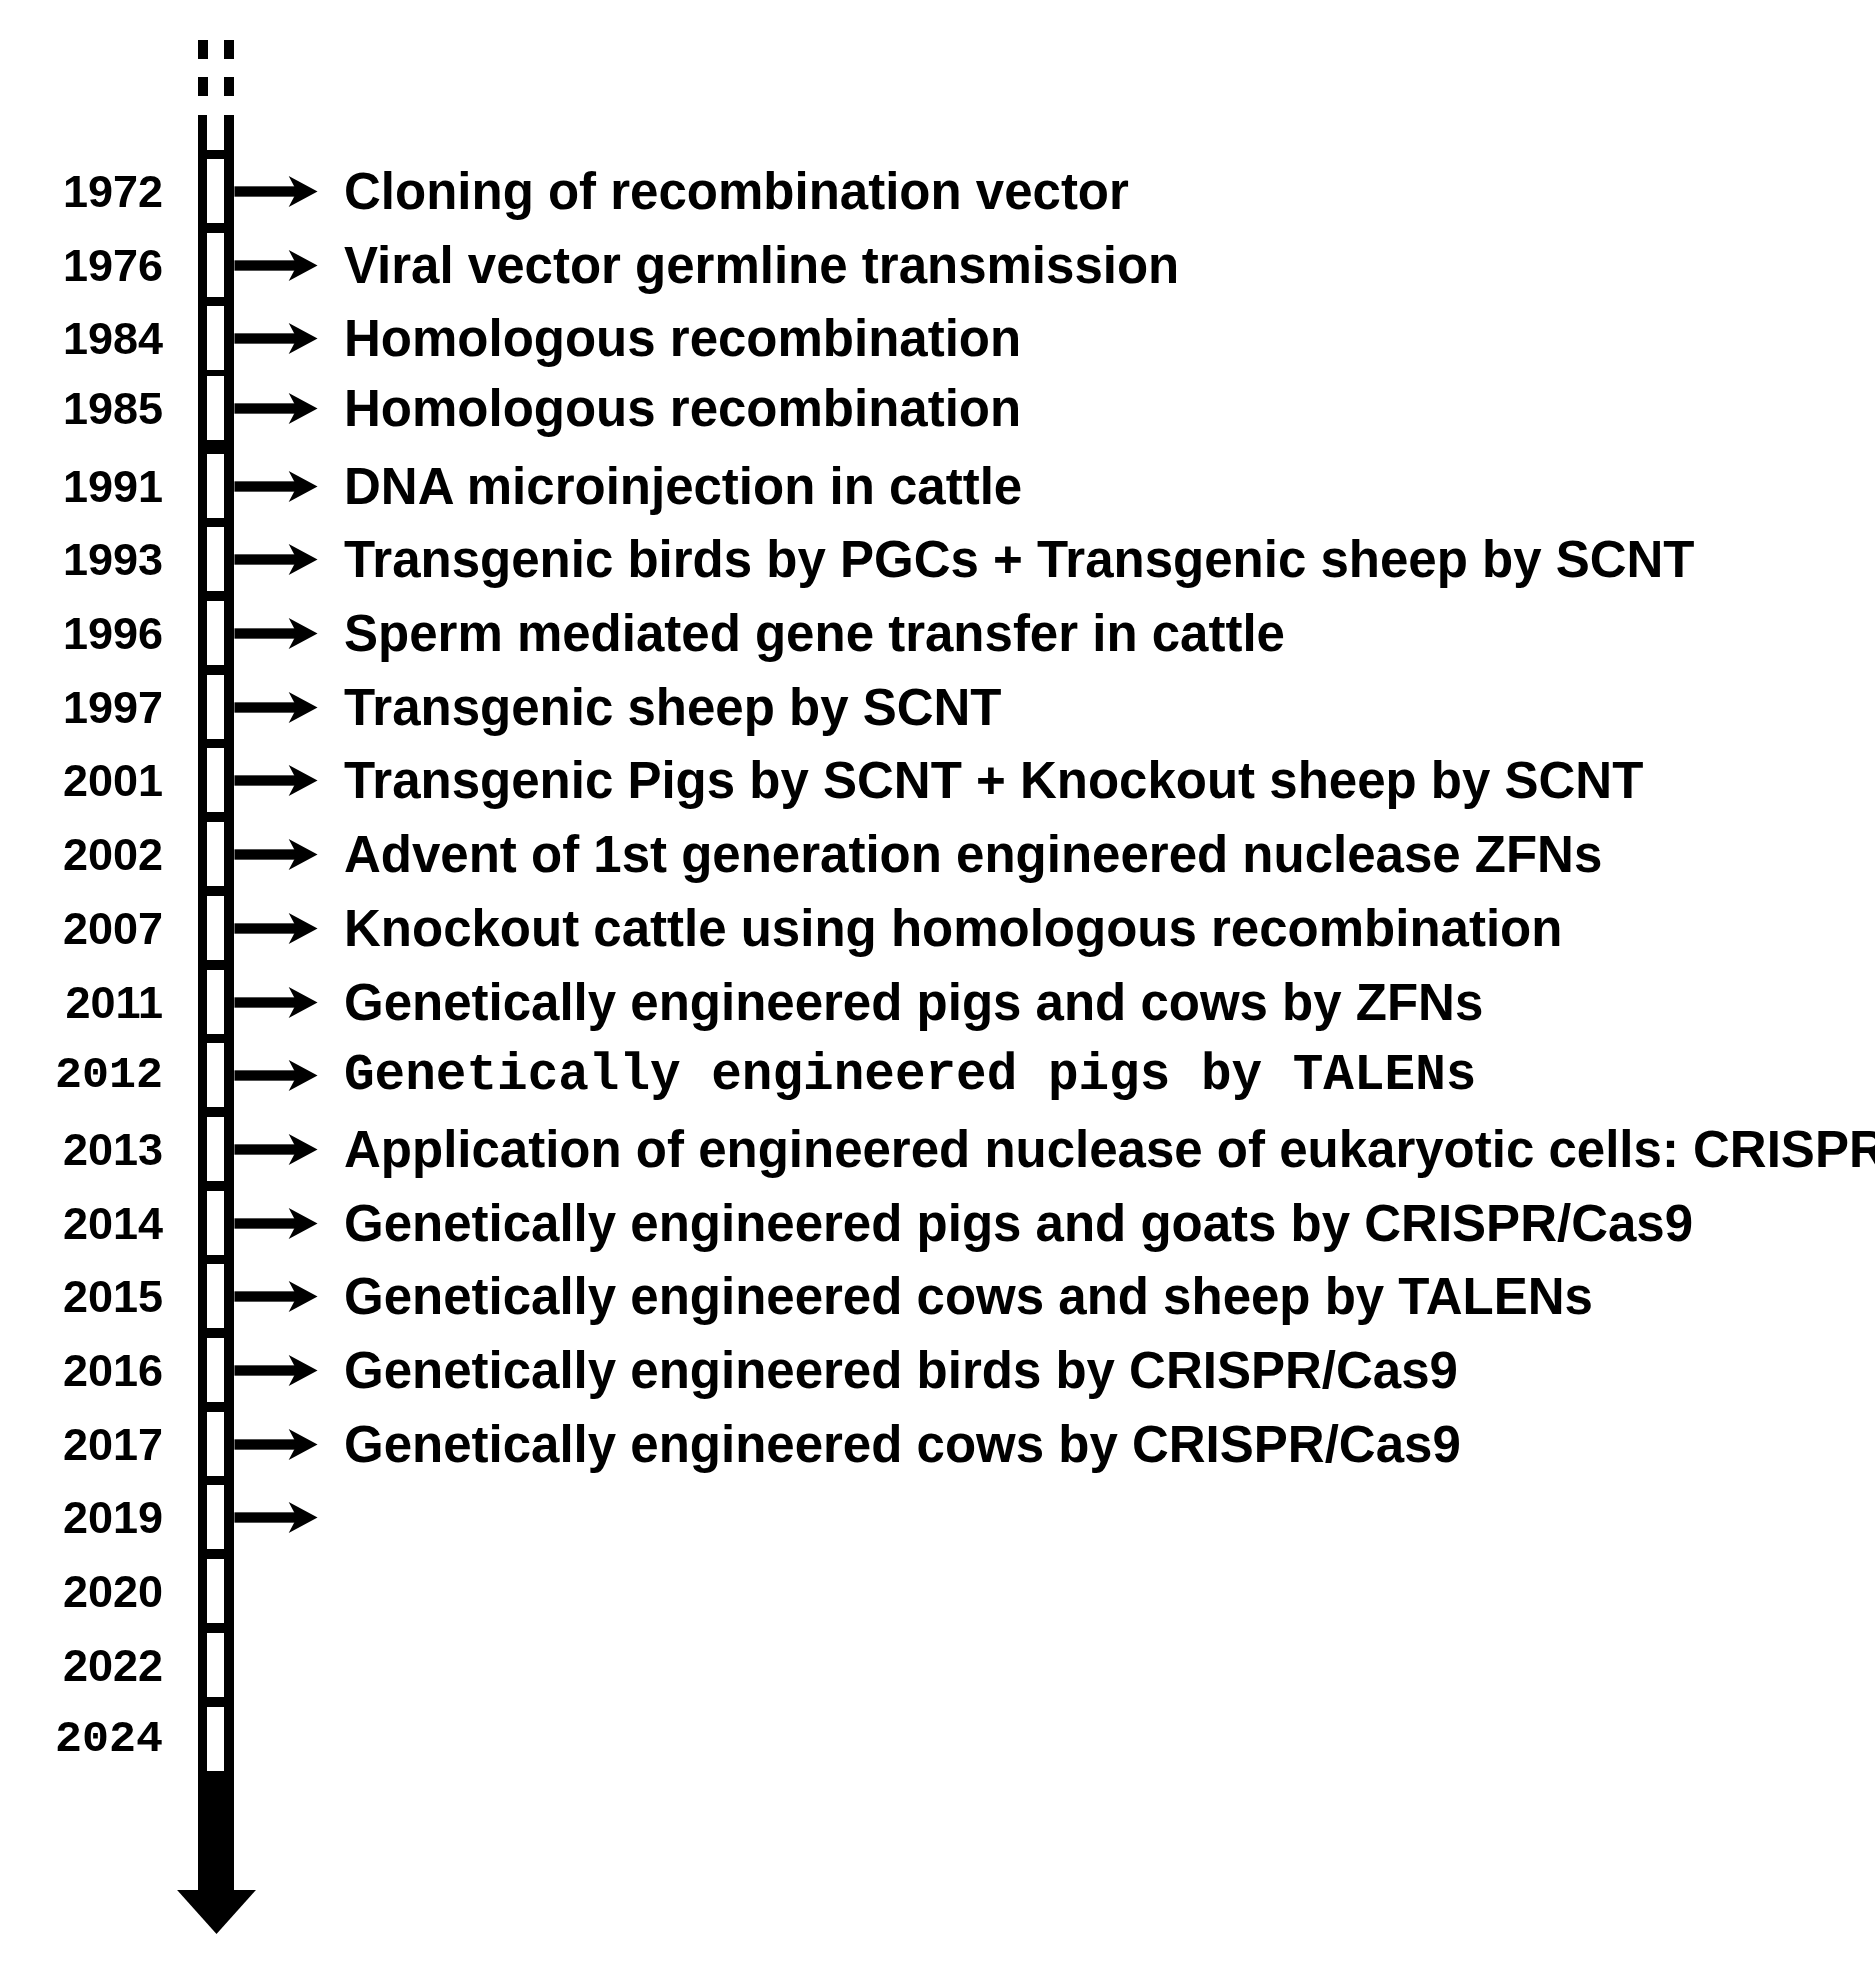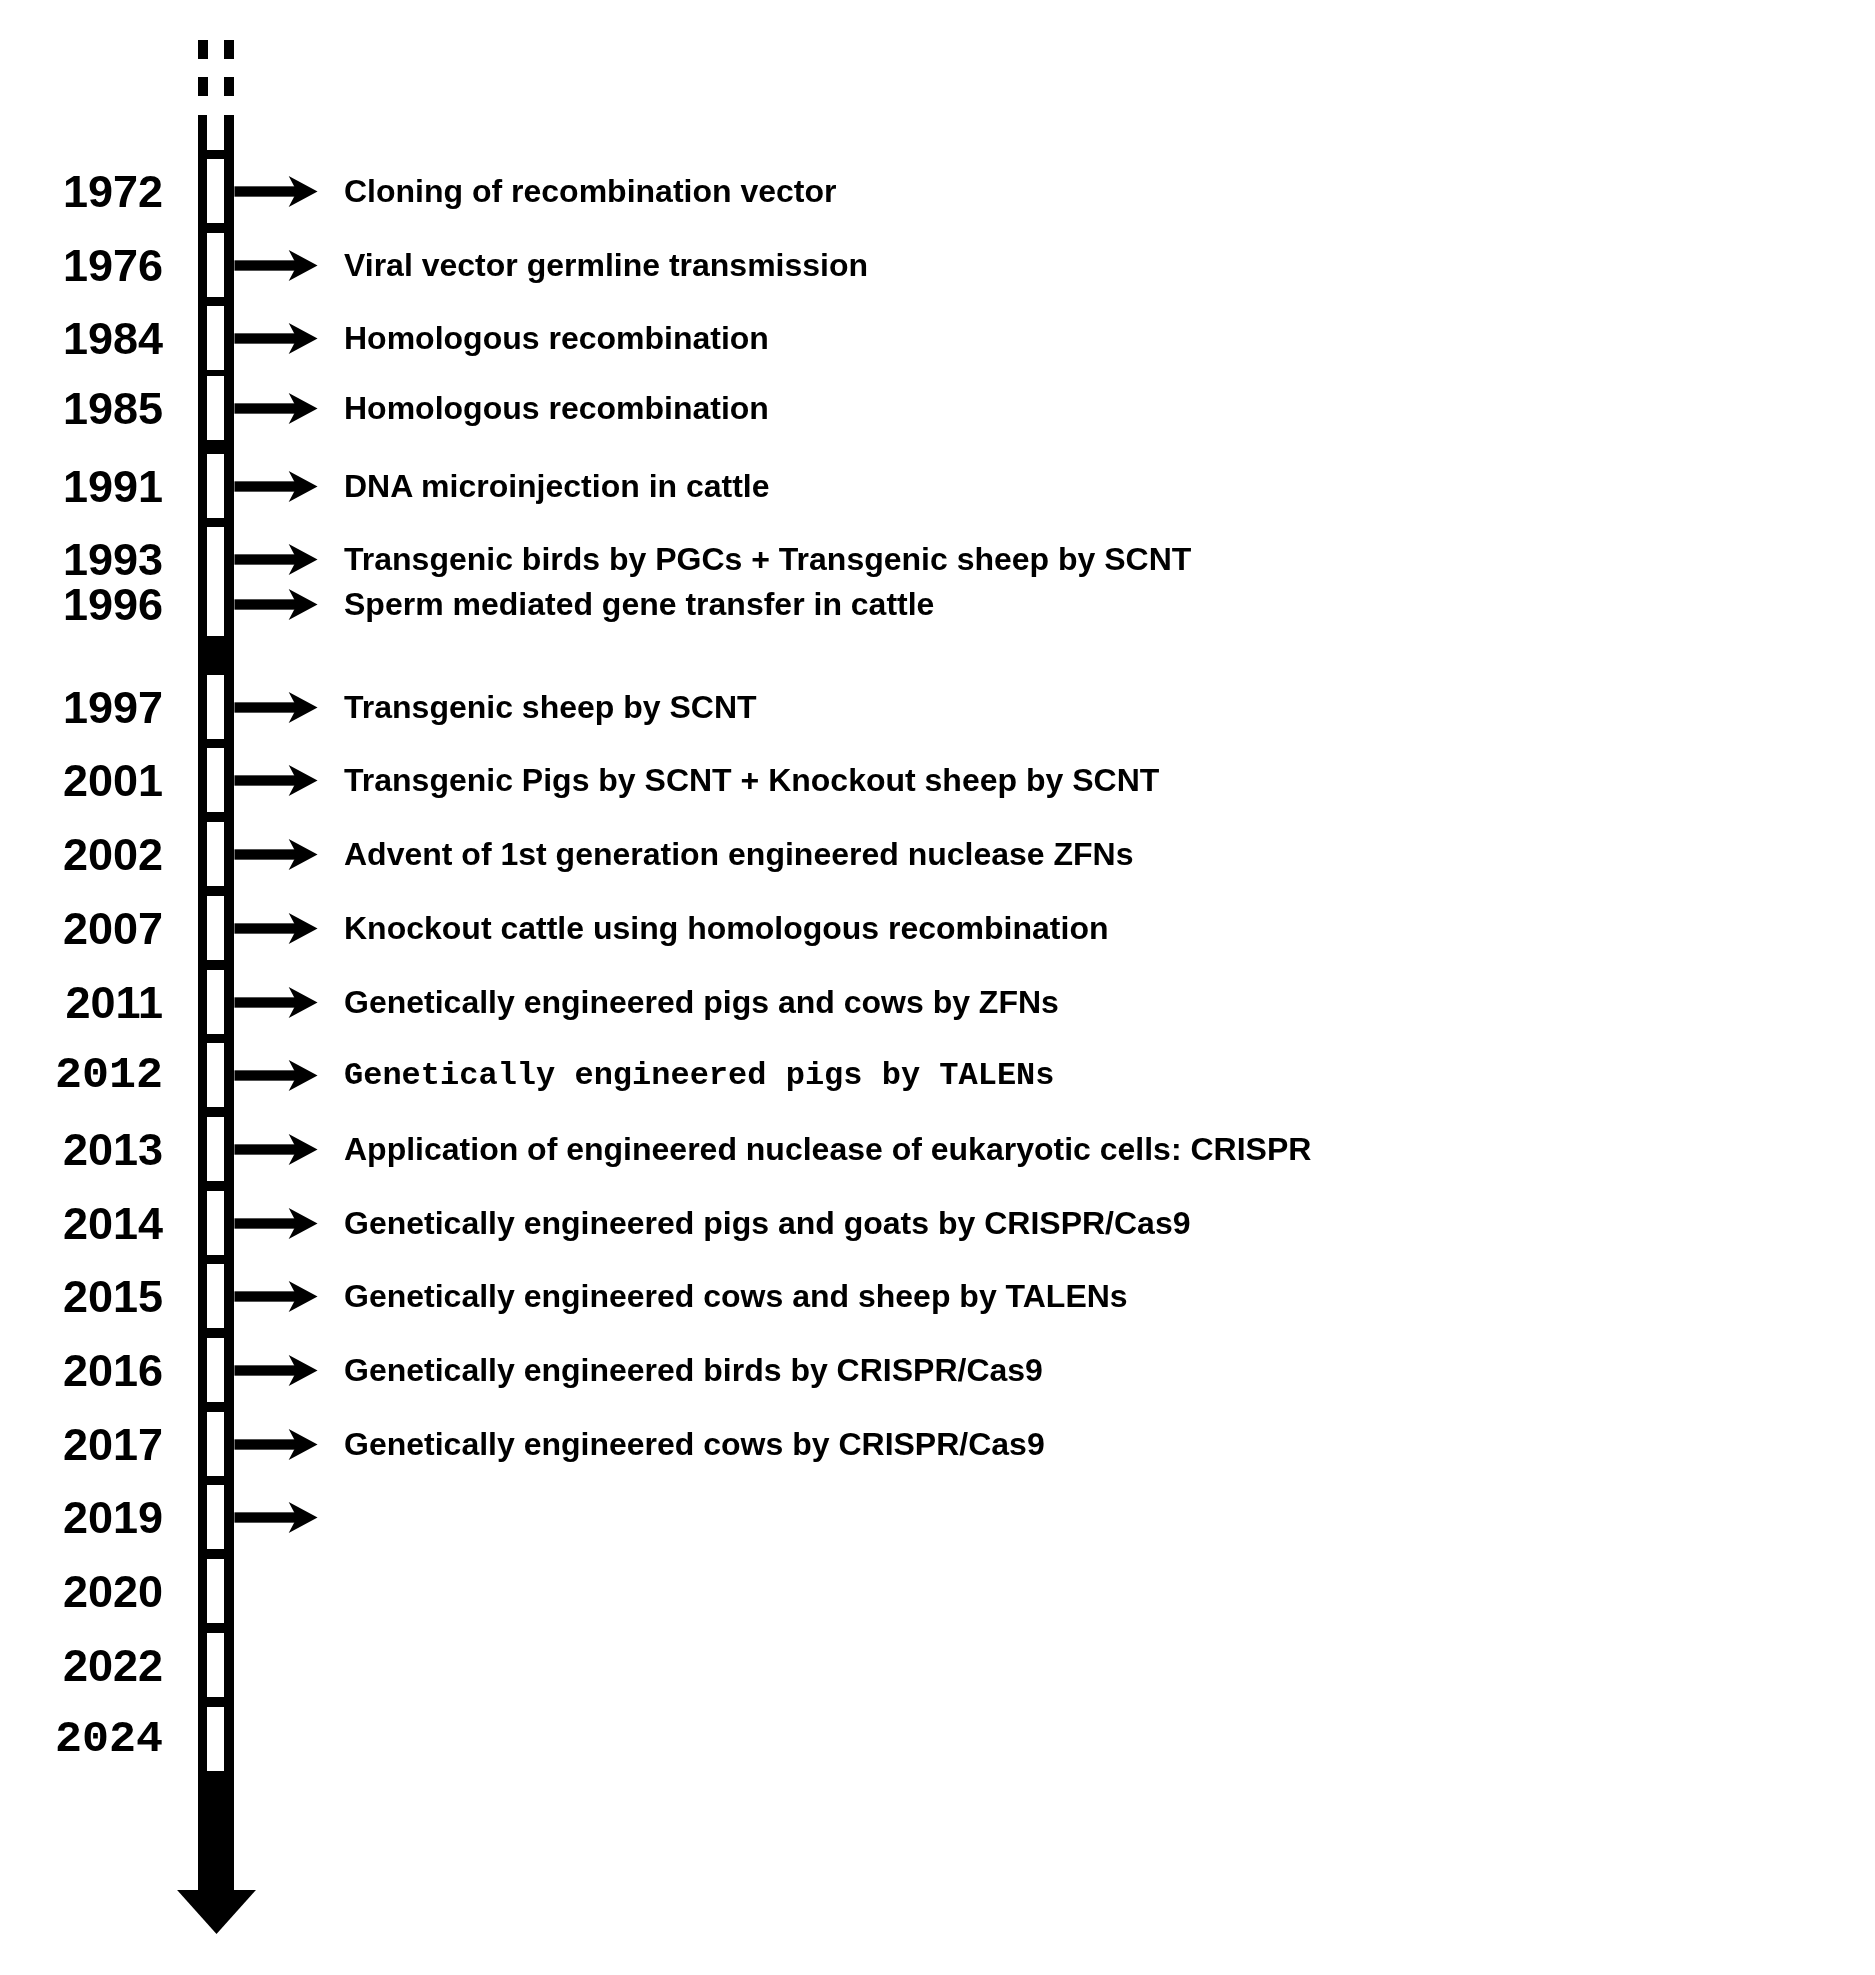--- a/index.html
+++ b/index.html
@@ -83,21 +83,21 @@
     top: 21px;
     width: 84px;
     height: 31px;
   }
   .event {
     position: absolute;
     left: 344px;
     top: 0;
     height: 73px;
     line-height: 73px;
-    font-size: 32px;
+    font-size: 51px;
     font-weight: 700;
     white-space: nowrap;
   }
 </style>
 </head>
 <body>
 
 <div id="canvas">
 
   <div class="dash" style="left:198px; top:40px;"></div>
@@ -160,21 +160,21 @@
   </div>
       <div class="row" style="top: 523px;">
     <div class="year">1993</div>
     <div class="cell"></div>
     <svg class="event-arrow" viewBox="0 0 193 72" aria-hidden="true">
       <rect x="0" y="24" width="146" height="24" fill="#000000"></rect>
       <polygon points="126,0 193,36 126,72 145,36" fill="#000000"></polygon>
     </svg>
     <div class="event">Transgenic birds by PGCs + Transgenic sheep by SCNT</div>
   </div>
-      <div class="row" style="top: 568px;">
+      <div class="row" style="top: 597px;">
     <div class="year">1996</div>
     <div class="cell"></div>
     <svg class="event-arrow" viewBox="0 0 193 72" aria-hidden="true">
       <rect x="0" y="24" width="146" height="24" fill="#000000"></rect>
       <polygon points="126,0 193,36 126,72 145,36" fill="#000000"></polygon>
     </svg>
     <div class="event">Sperm mediated gene transfer in cattle</div>
   </div>
       <div class="row" style="top: 671px;">
     <div class="year">1997</div>

